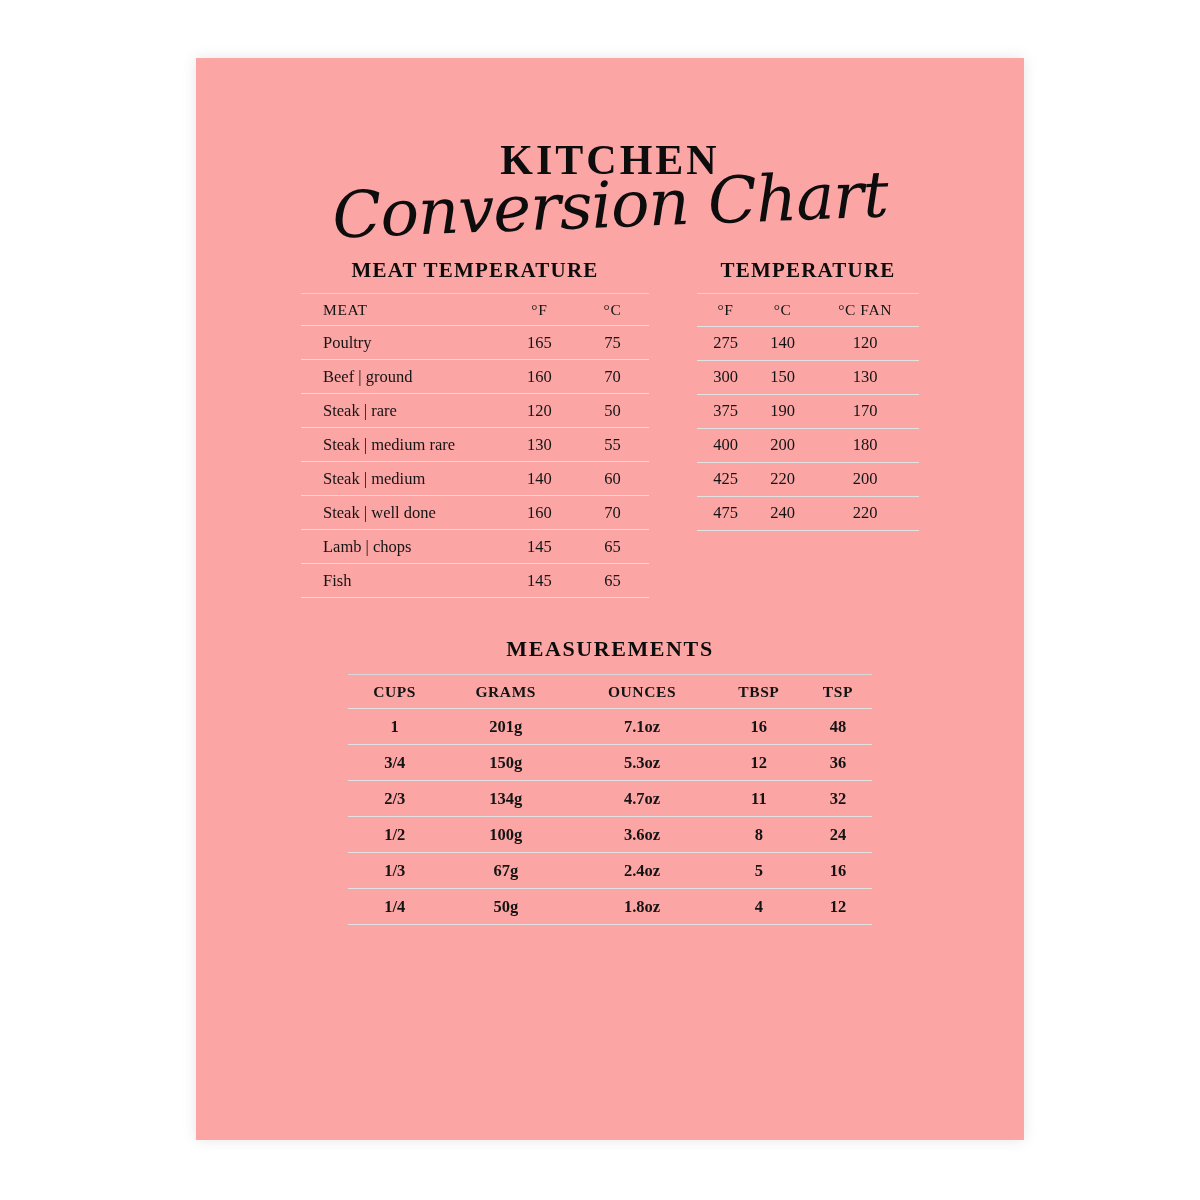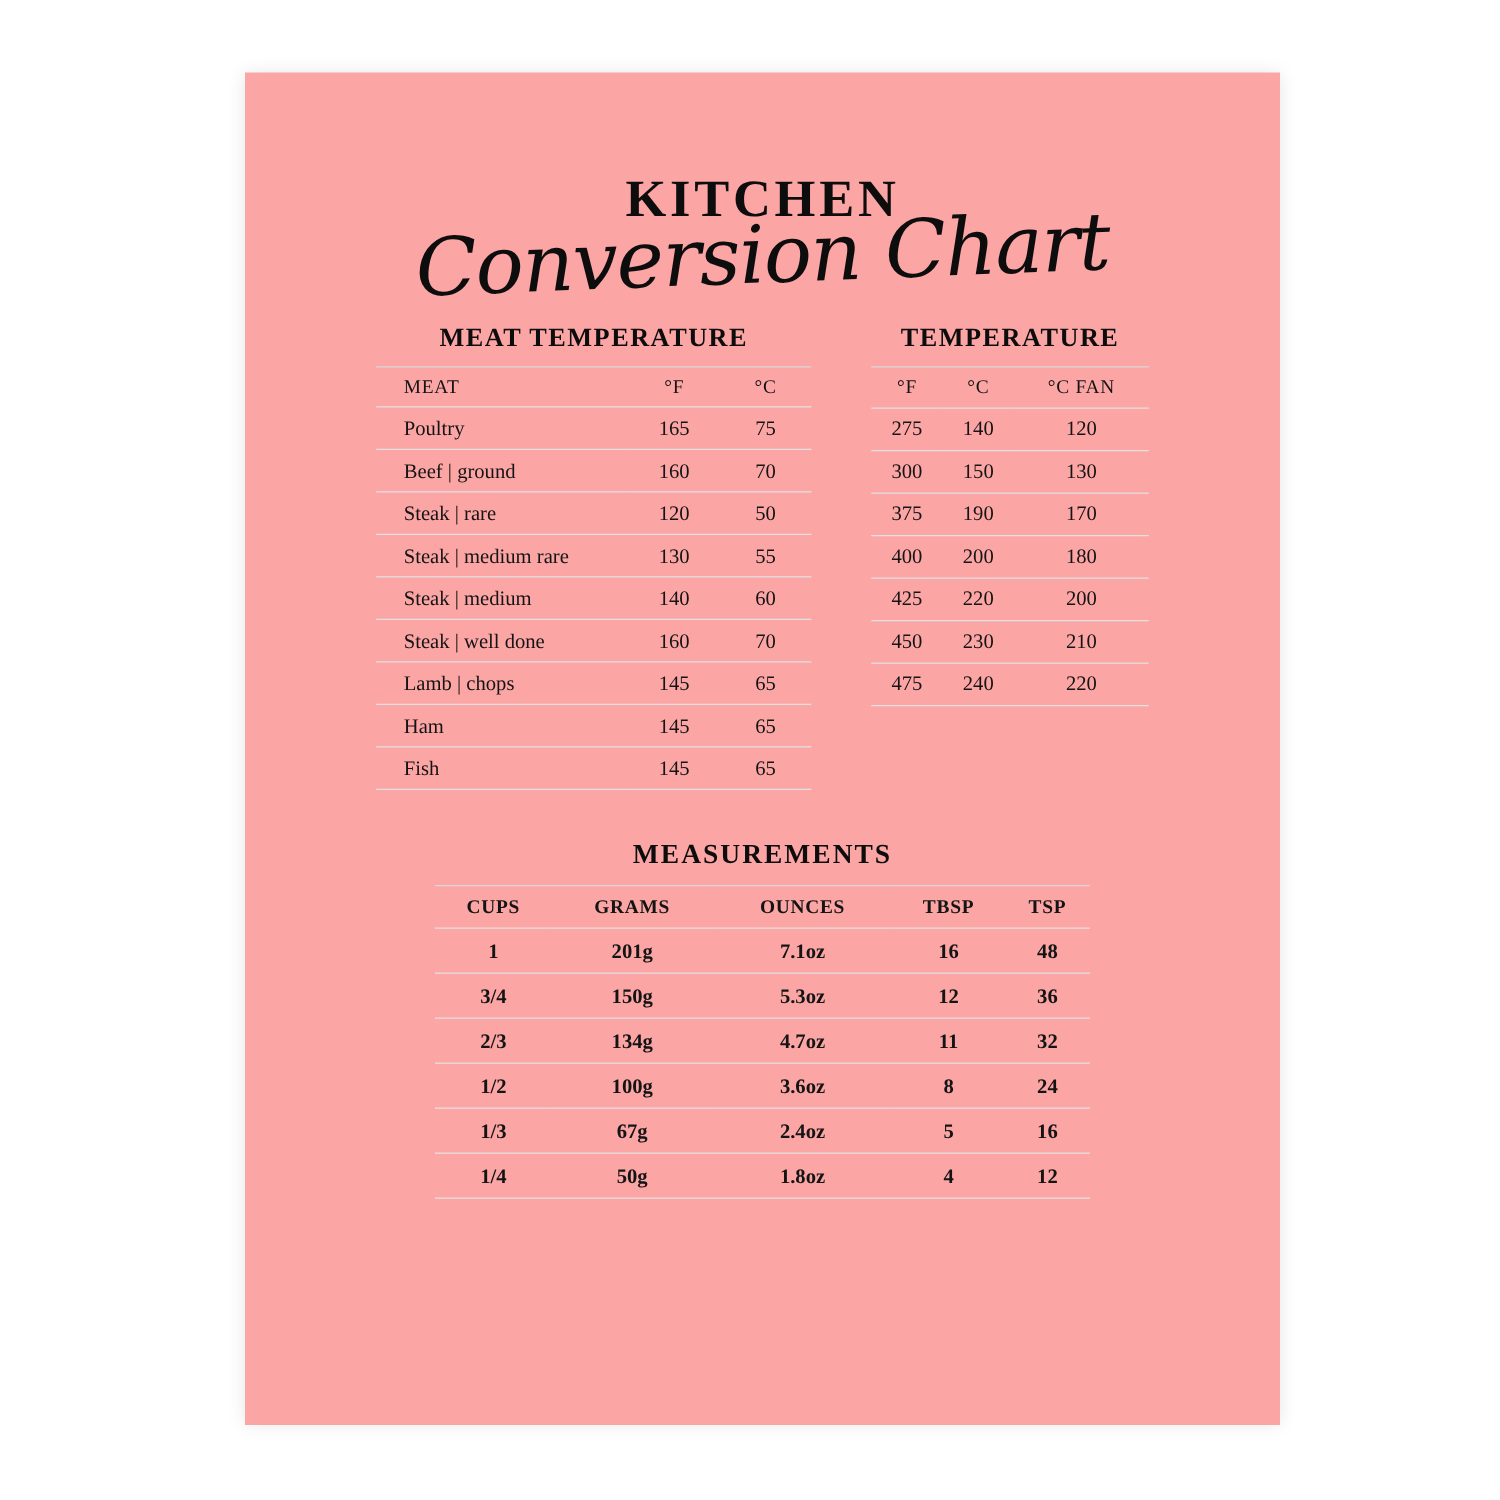--- a/index.html
+++ b/index.html
@@ -168,25 +168,20 @@
             <td class="c-meat">Steak | well done</td>
             <td class="c-f">160</td>
             <td class="c-c">70</td>
           </tr>
           <tr>
             <td class="c-meat">Lamb | chops</td>
             <td class="c-f">145</td>
             <td class="c-c">65</td>
           </tr>
           <tr>
-            <td class="c-meat">Ham</td>
-            <td class="c-f">145</td>
-            <td class="c-c">65</td>
-          </tr>
-          <tr>
             <td class="c-meat">Fish</td>
             <td class="c-f">145</td>
             <td class="c-c">65</td>
           </tr>
         </tbody>
       </table>
     </div>
 
     <div class="col-right">
       <div class="section-title">TEMPERATURE</div>
@@ -216,25 +211,20 @@
           </tr>
           <tr>
             <td>400</td>
             <td>200</td>
             <td>180</td>
           </tr>
           <tr>
             <td>425</td>
             <td>220</td>
             <td>200</td>
-          </tr>
-          <tr>
-            <td>450</td>
-            <td>230</td>
-            <td>210</td>
           </tr>
           <tr>
             <td>475</td>
             <td>240</td>
             <td>220</td>
           </tr>
         </tbody>
       </table>
     </div>
 

